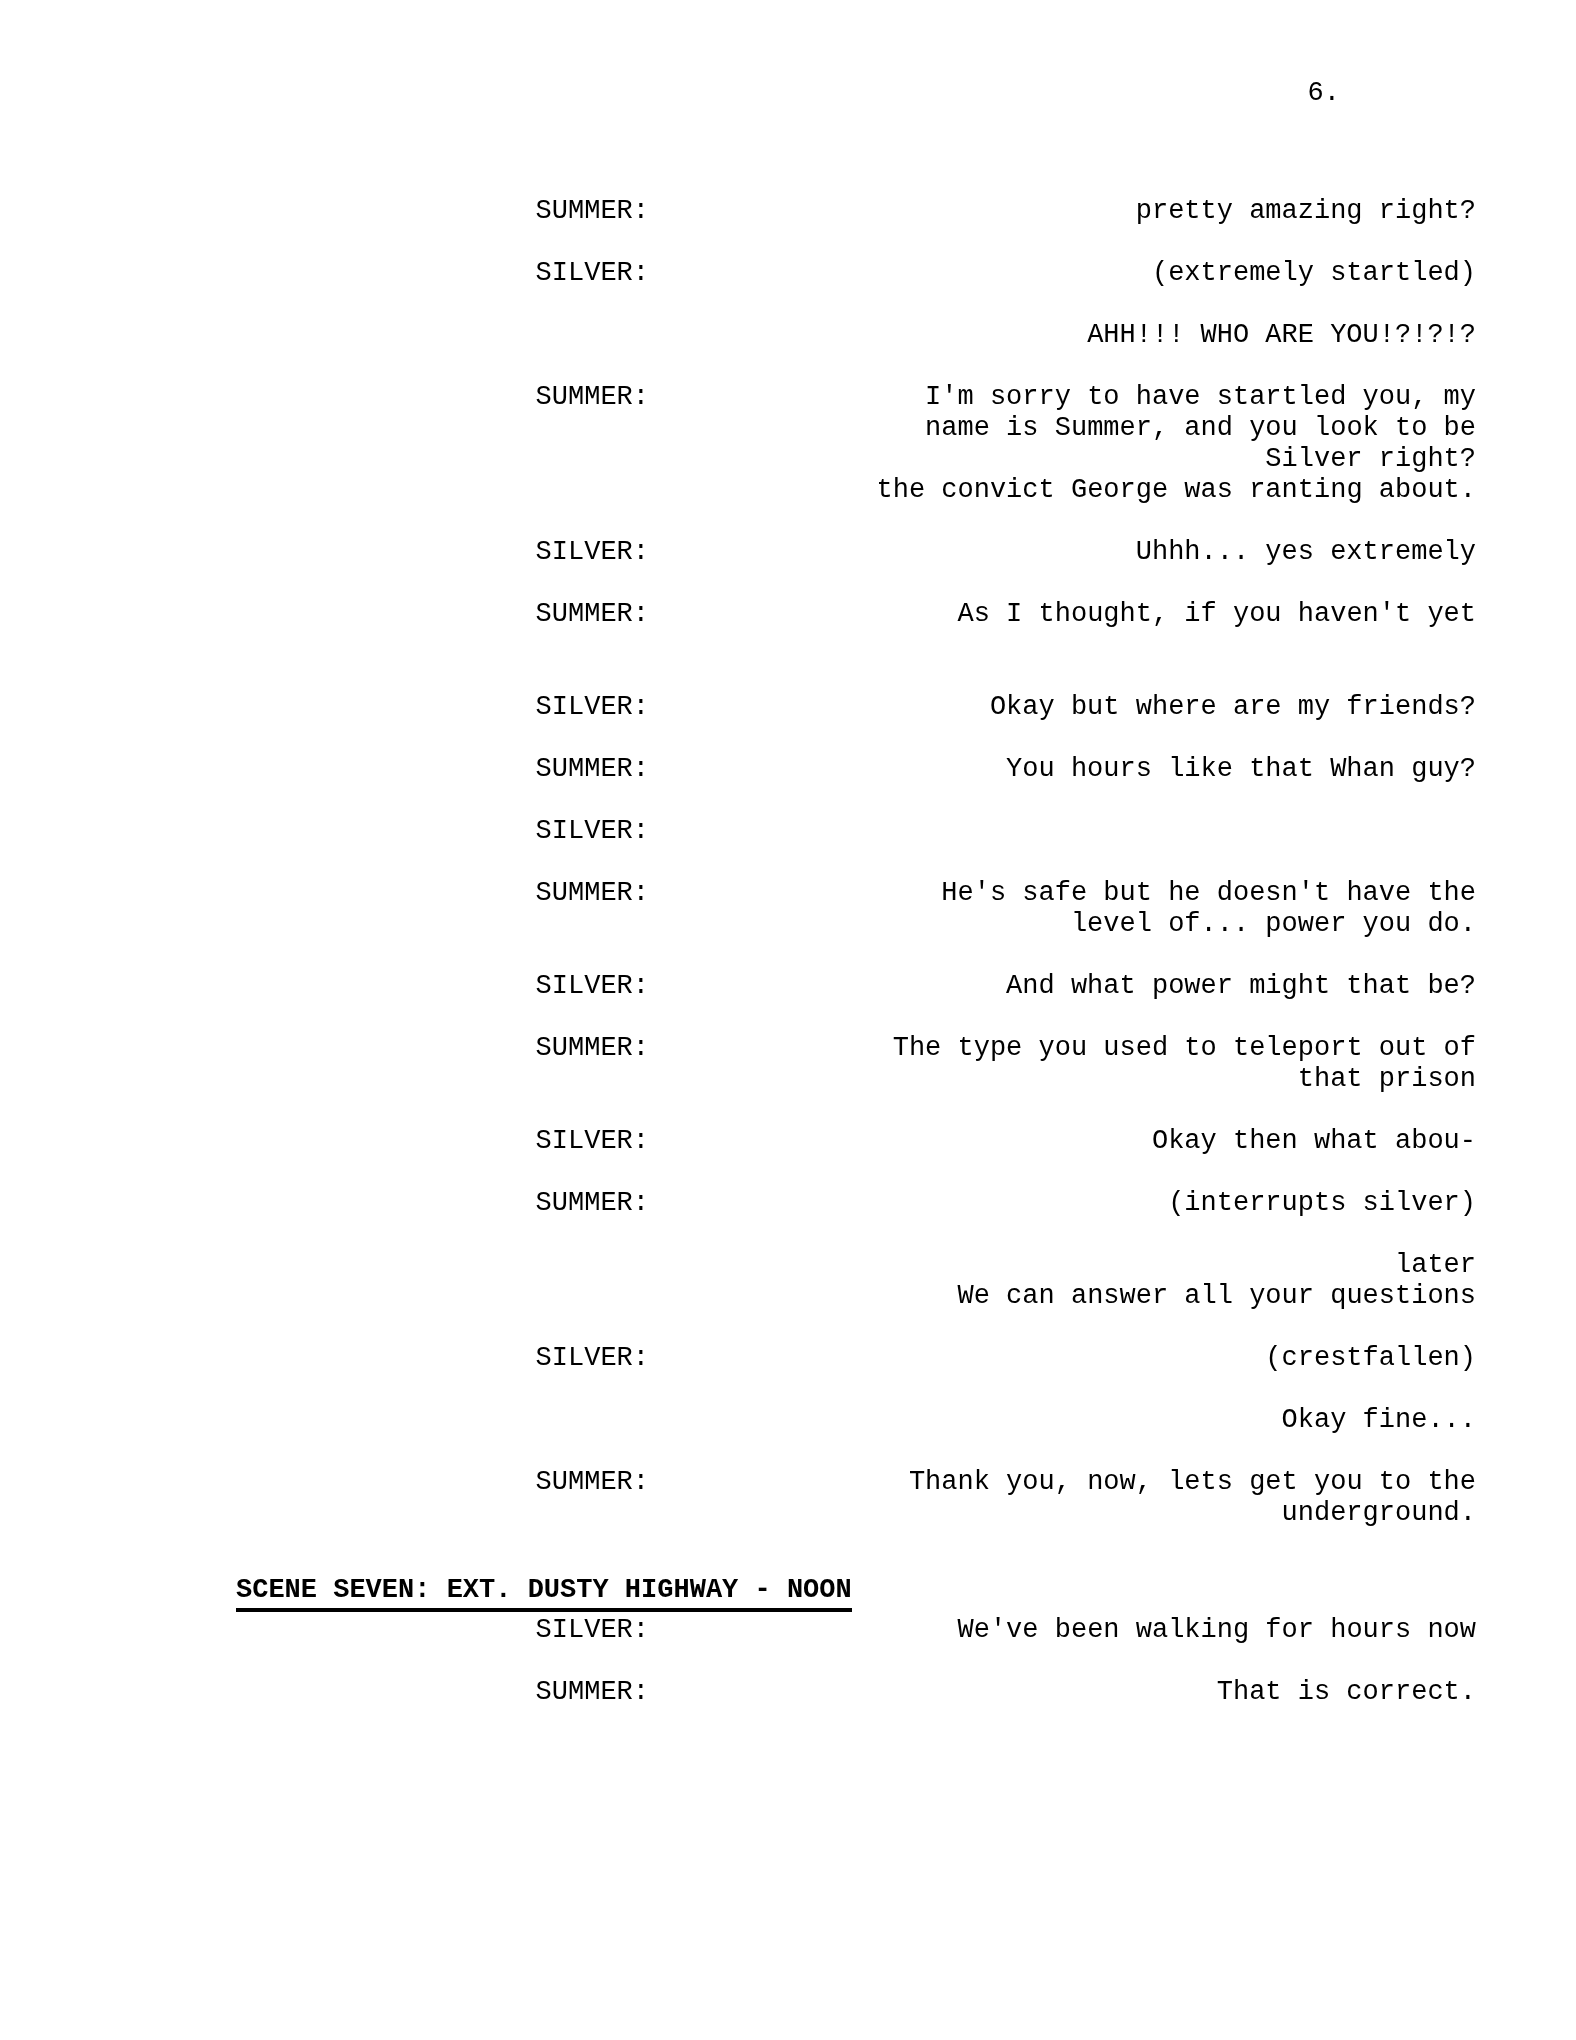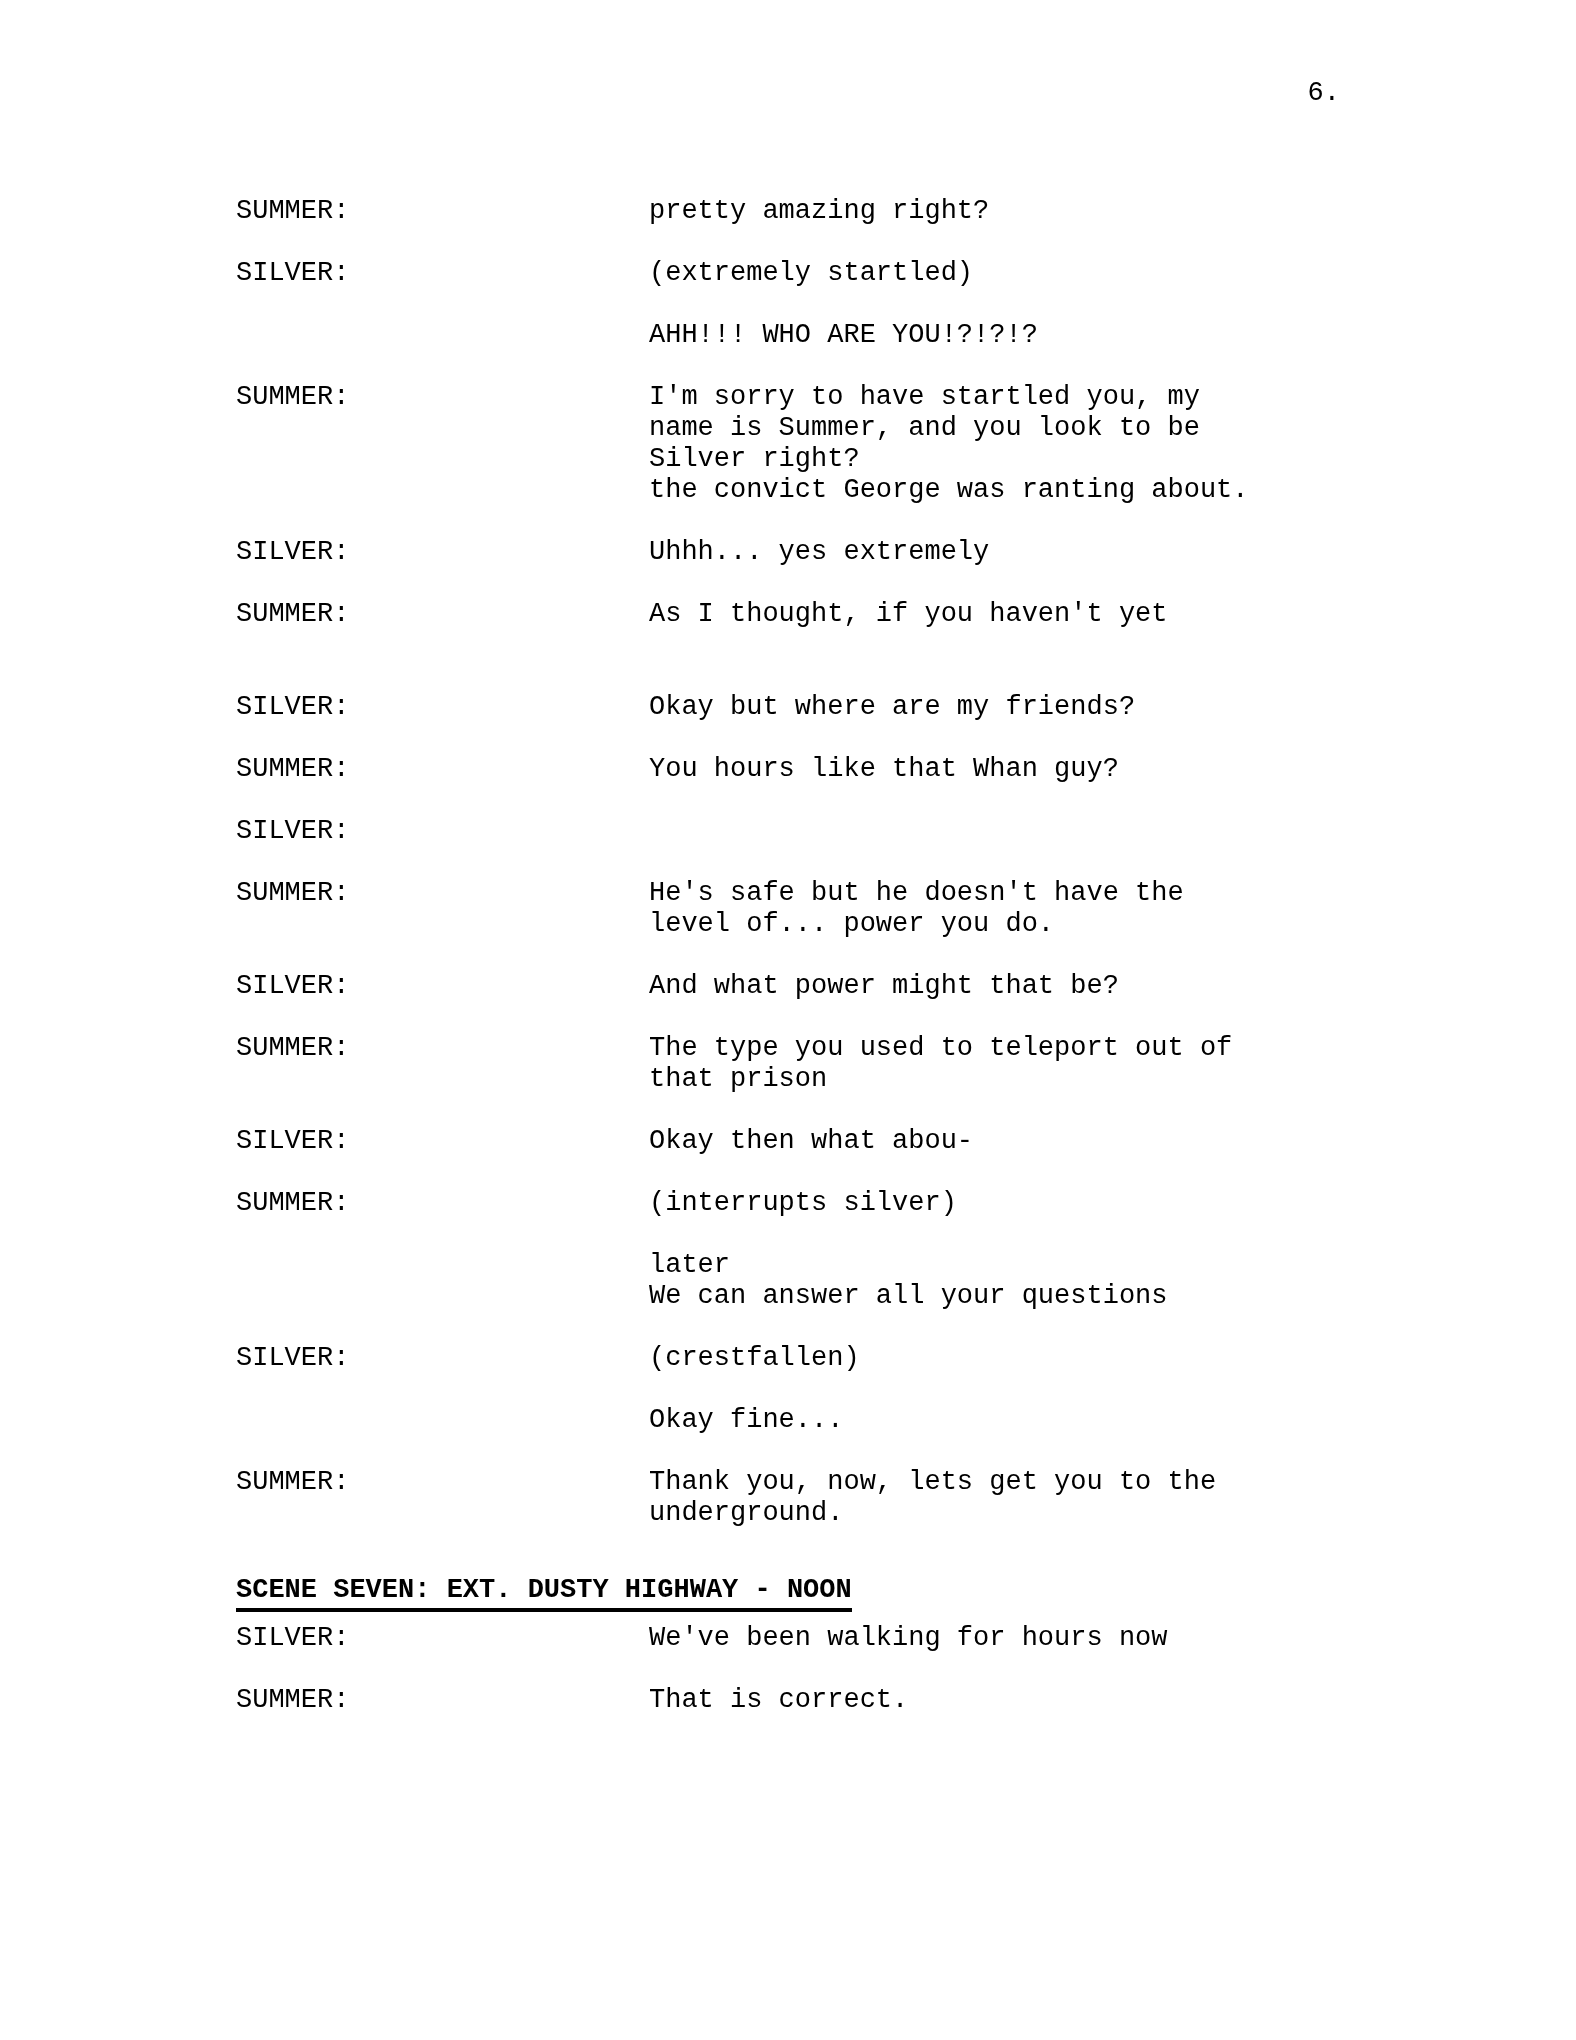--- a/index.html
+++ b/index.html
@@ -20,25 +20,25 @@
     right: 236px;
     white-space: nowrap;
   }
   .content {
     position: absolute;
     left: 236px;
     top: 196px;
     width: 1240px;
   }
   .block { margin-bottom: 31px; }
-  .row { display: flex; white-space: nowrap; height: 31px; }
+  .row { display: flex; white-space: nowrap; height: 31px; text-align: right; }
   .speaker { flex: 0 0 413px; }
   .dialog { flex: 1 1 auto; }
   .heading { white-space: nowrap; height: 31px; }
-  .scene { margin-top: 46px; margin-bottom: 17px; }
+  .scene { margin-top: 46px; margin-bottom: 9px; }
   .music { margin-top: 62px; margin-bottom: 31px; }
   .scene .underline {
     font-weight: bold;
     display: inline-block;
     border-bottom: 4px solid #000;
     padding-bottom: 2px;
   }
   .music .underline {
     display: inline-block;
     border-bottom: 3px solid #000;

